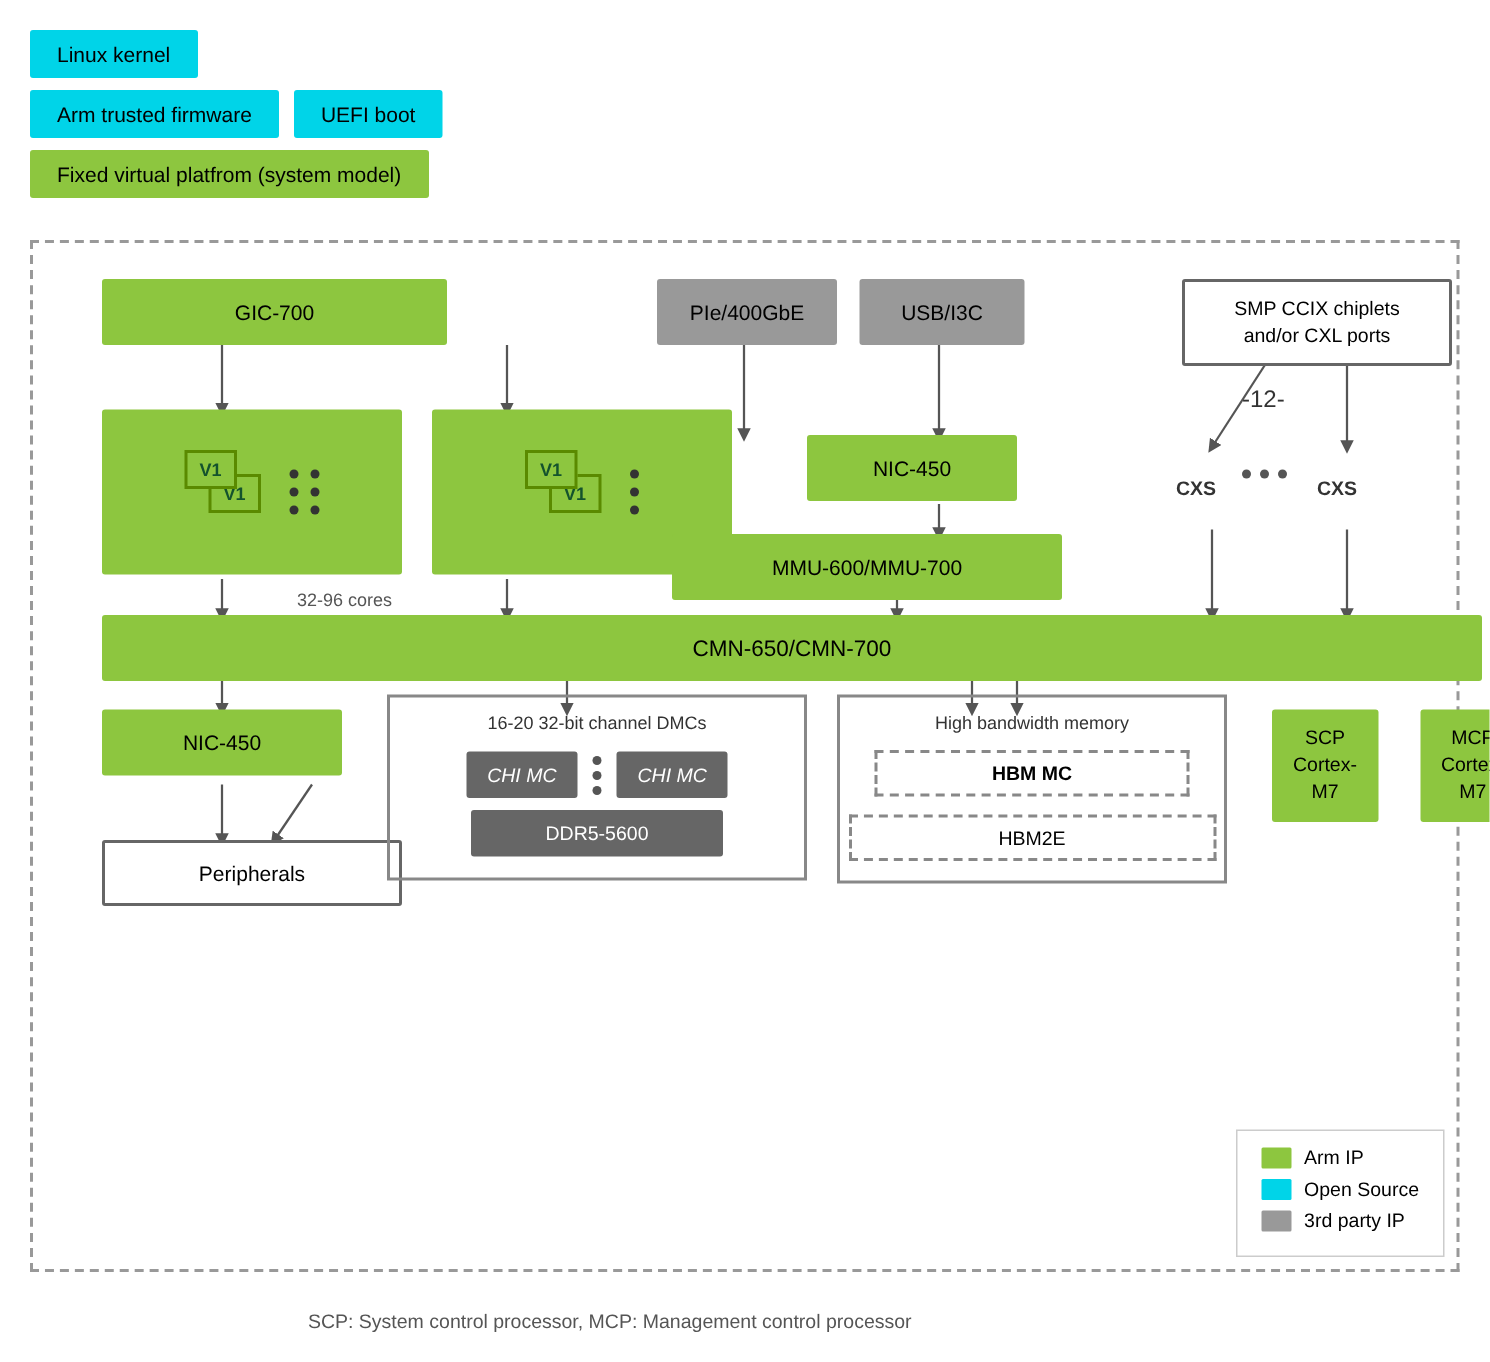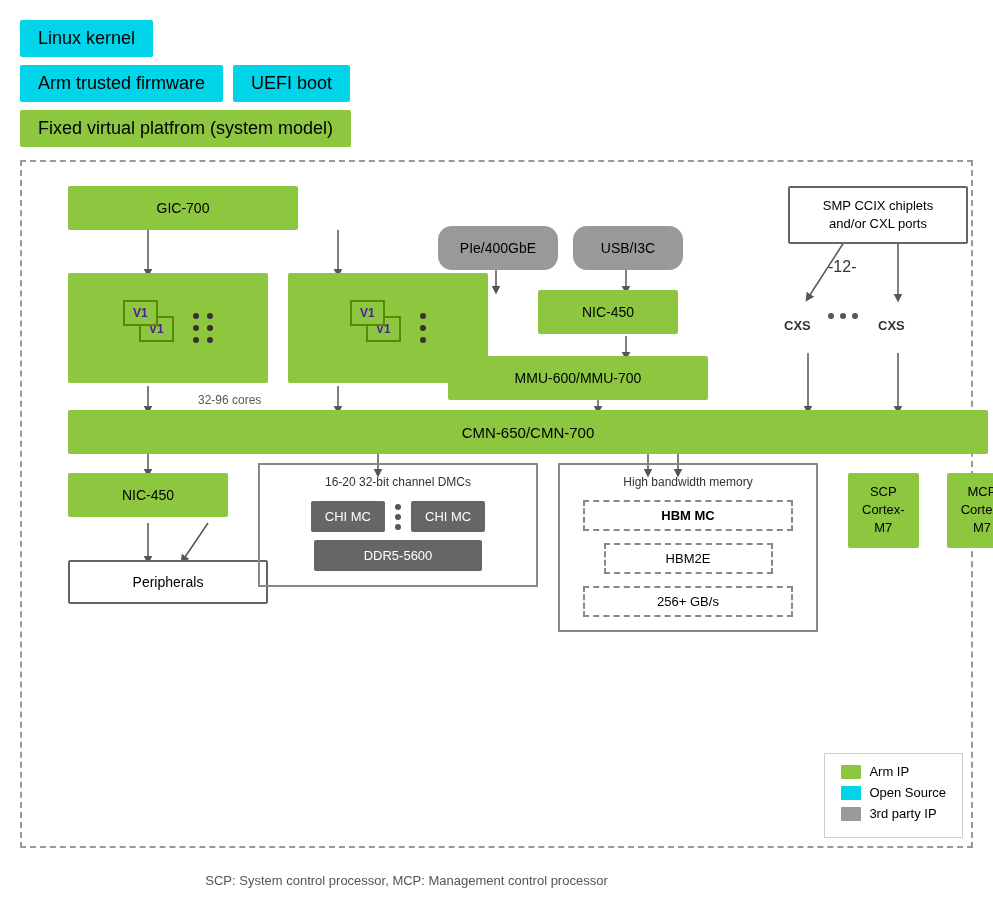--- a/index.html
+++ b/index.html
@@ -29,21 +29,21 @@
 
     .legend-row {
       display: flex;
       align-items: center;
       margin-bottom: 8px;
       gap: 10px;
     }
 
     .legend-box {
       padding: 8px 18px;
-      font-size: 18px;
+      font-size: 14px;
       font-weight: 400;
       color: #000;
       border-radius: 2px;
     }
 
     .box-cyan {
       background: #00d4e8;
     }
 
     .box-green {
@@ -69,22 +69,21 @@
       text-align: center;
       border-radius: 2px;
     }
 
     .gray-box {
       background: #999;
       color: #000;
       font-size: 14px;
       padding: 22px 14px;
       text-align: center;
-      border-radius: 14px;
-      margin-top: 40px;
+      border-radius: 2px;
     }
 
     .dark-gray-box {
       background: #666;
       color: #fff;
       font-size: 14px;
       padding: 10px 14px;
       text-align: center;
       border-radius: 2px;
     }
@@ -94,21 +93,21 @@
       border: 2px solid #666;
       color: #000;
       font-size: 14px;
       padding: 10px 14px;
       text-align: center;
       border-radius: 2px;
     }
 
     .v1-inner {
       border: 2px solid #5a8a00;
-      color: #4c1d95;
+      color: #14532d;
       font-size: 12px;
       padding: 4px 8px;
       background: #8dc63f;
       font-weight: bold;
     }
 
     .dots-vertical {
       display: flex;
       flex-direction: column;
       gap: 6px;
@@ -321,39 +320,38 @@
 
       <div class="el green-box" style="top:232px;left:30px;width:920px;height:44px;display:flex;align-items:center;justify-content:center;font-size:15px;">CMN-650/CMN-700</div>
 
       <div class="el green-box" style="top:295px;left:30px;width:160px;height:44px;display:flex;align-items:center;justify-content:center;">NIC-450</div>
 
       <div class="el white-border-box" style="top:382px;left:30px;width:200px;height:44px;display:flex;align-items:center;justify-content:center;">Peripherals</div>
 
       <div class="el" style="top:285px;left:220px;width:280px;">
         <div style="border:2px solid #888;padding:10px 10px 14px;display:flex;flex-direction:column;align-items:center;gap:8px;">
           <div style="font-size:12px;color:#333;text-align:center;margin-bottom:4px;">16-20 32-bit channel DMCs</div>
-          <div style="display:flex;align-items:center;gap:10px;">
+          <div style="display:flex;align-items:center;gap:10px;font-style:italic;">
             <div class="dark-gray-box" style="font-size:13px;padding:8px 14px;">CHI MC</div>
             <div style="display:flex;flex-direction:column;gap:4px;align-items:center;">
               <div class="dot" style="background:#555;"></div>
               <div class="dot" style="background:#555;"></div>
               <div class="dot" style="background:#555;"></div>
             </div>
             <div class="dark-gray-box" style="font-size:13px;padding:8px 14px;">CHI MC</div>
           </div>
           <div class="dark-gray-box" style="font-size:13px;padding:8px 50px;">DDR5-5600</div>
         </div>
       </div>
 
       <div class="el" style="top:285px;left:520px;width:260px;">
         <div style="border:2px solid #888;padding:10px;display:flex;flex-direction:column;align-items:center;gap:6px;">
           <div style="font-size:12px;color:#333;margin-bottom:2px;text-align:center;">High bandwidth memory</div>
           <div class="hbm-inner-box" style="width:210px;font-weight:bold;">HBM MC</div>
-          <div class="hbm-inner-box" style="width:169px;">HBM2E</div>
-          <div class="hbm-inner-box" style="width:210px;">256+ GB/s</div>
+          <div class="hbm-inner-box" style="width:245px;">HBM2E</div>
         </div>
       </div>
 
       <div class="el" style="top:295px;left:810px;display:flex;flex-direction:row;gap:28px;">
         <div class="scp-box" style="white-space:pre-line;">SCP
 Cortex-M7</div>
         <div class="scp-box" style="white-space:pre-line;">MCP
 Cortex-M7</div>
       </div>
 

